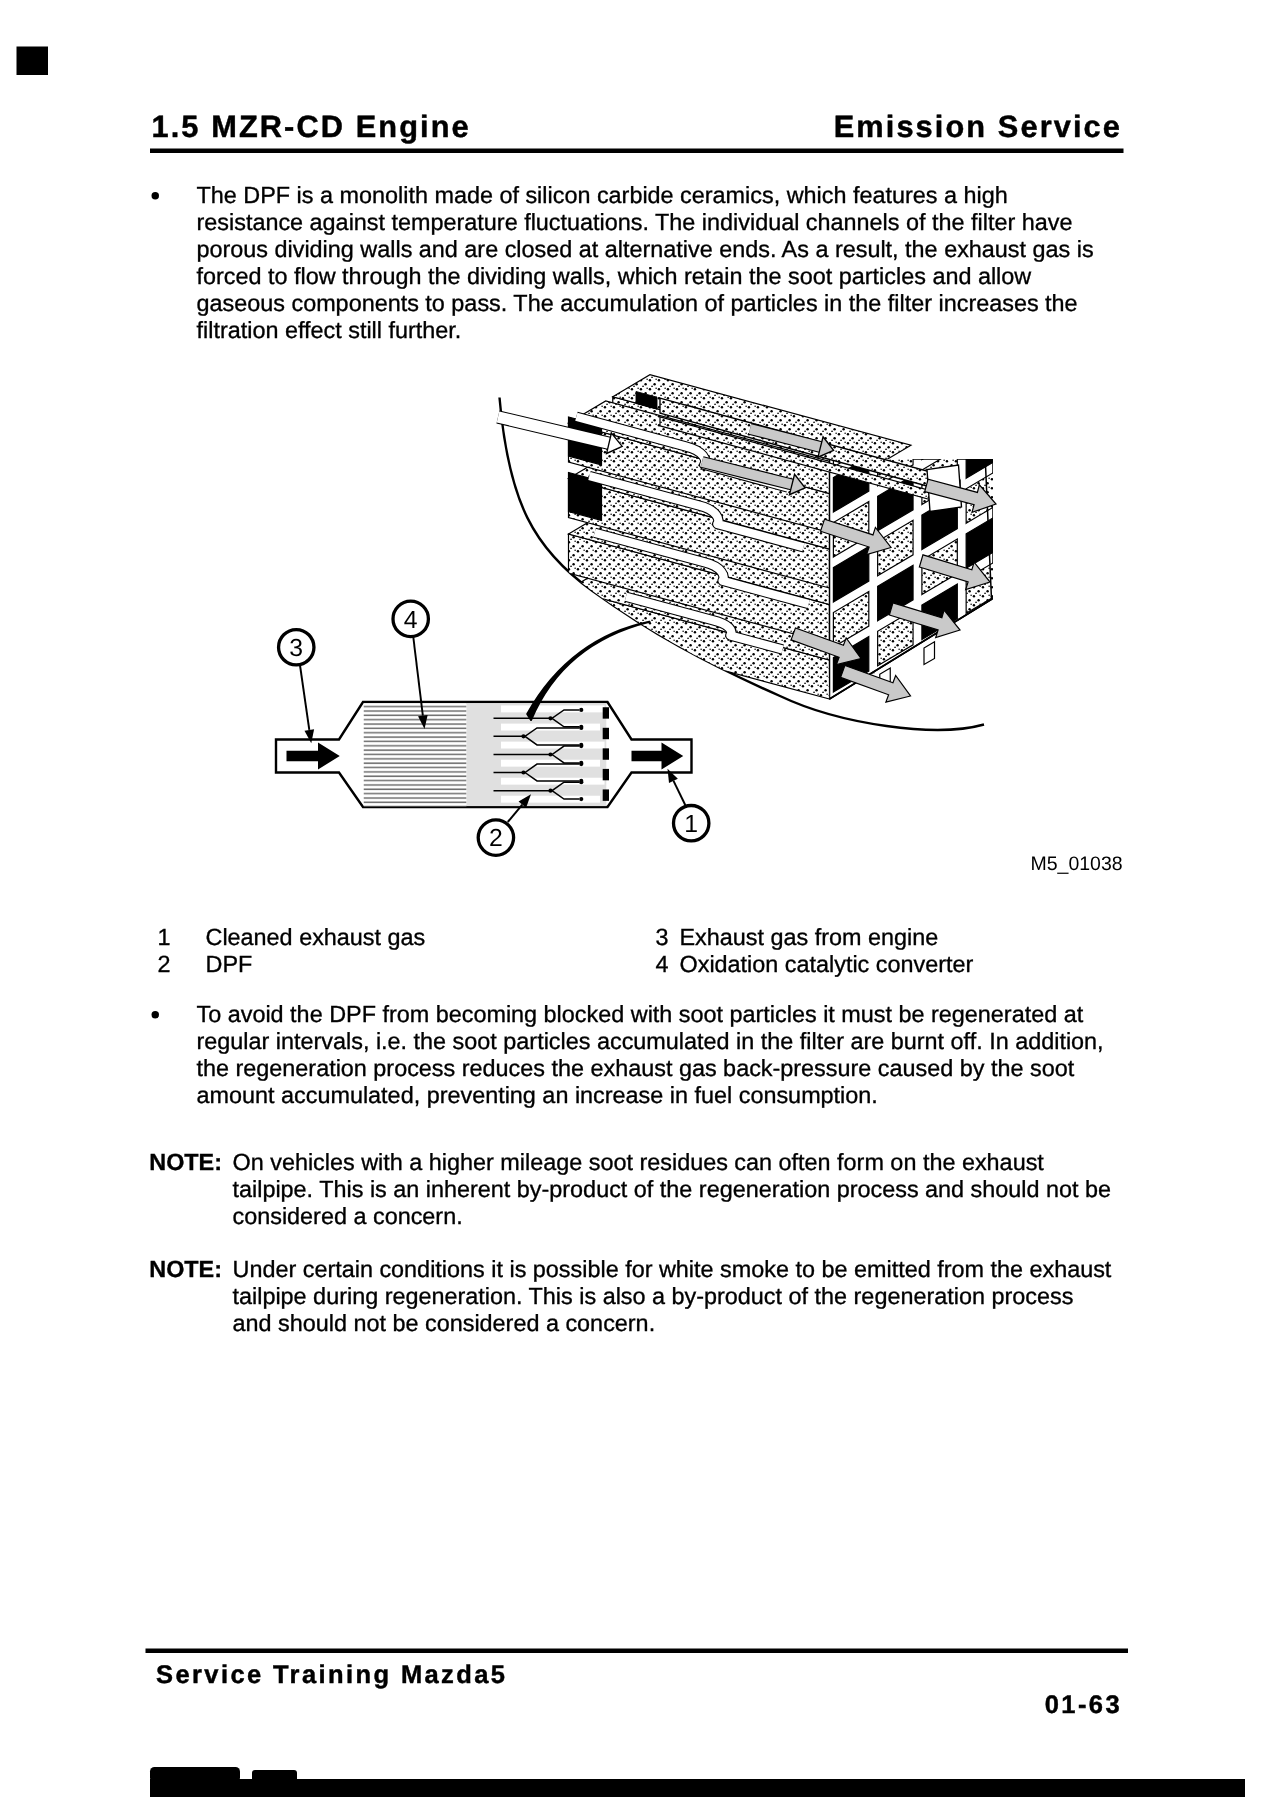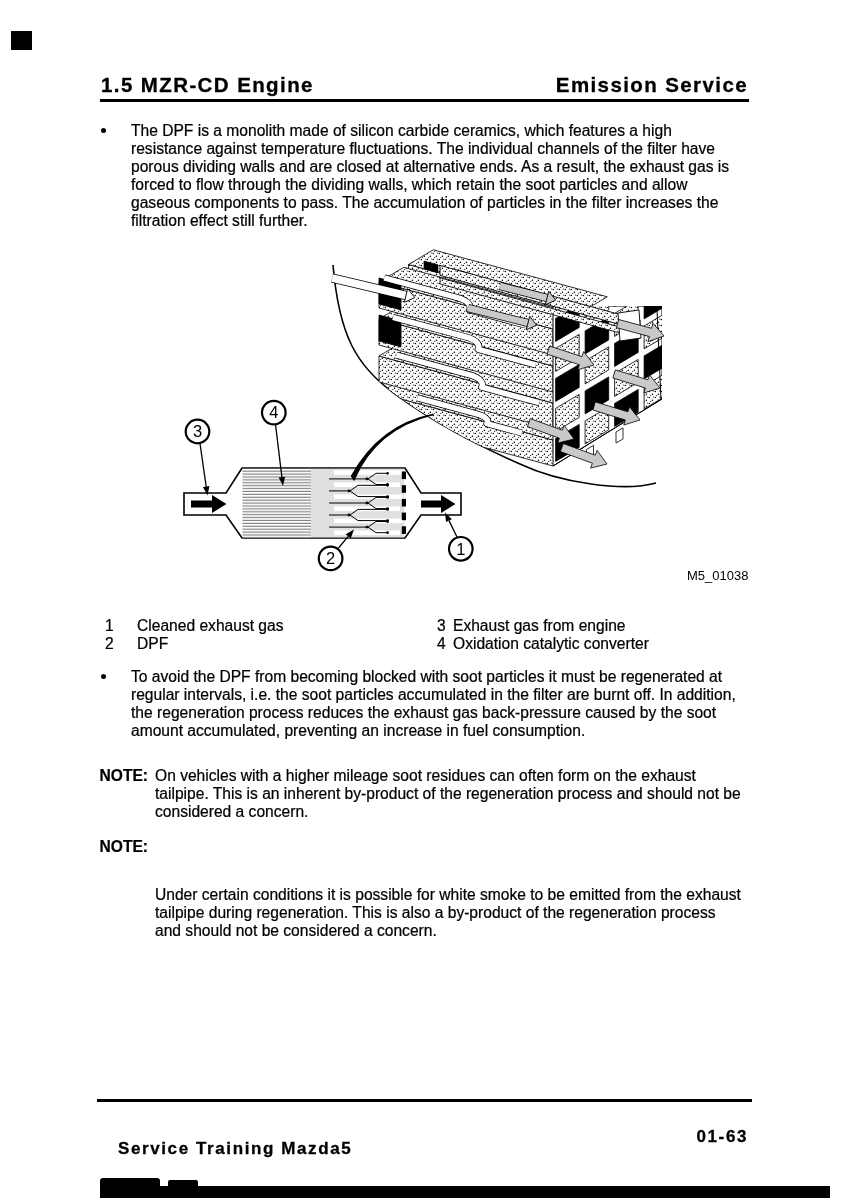--- a/index.html
+++ b/index.html
@@ -181,21 +181,21 @@
 <div class="abs body" style="left:437px;top:617px;">3<br>4</div>
 <div class="abs body" style="left:453px;top:617px;">Exhaust gas from engine<br>Oxidation catalytic converter</div>
 
 <div class="abs body" style="left:131px;top:667.5px;">To avoid the DPF from becoming blocked with soot particles it must be regenerated at<br>regular intervals, i.e. the soot particles accumulated in the filter are burnt off. In addition,<br>the regeneration process reduces the exhaust gas back-pressure caused by the soot<br>amount accumulated, preventing an increase in fuel consumption.</div>
 <div class="abs" style="left:100.5px;top:674px;width:5px;height:5px;border-radius:50%;background:#000;"></div>
 
 <div class="abs body" style="left:99.5px;top:766.5px;font-weight:bold;">NOTE:</div>
 <div class="abs body" style="left:155px;top:766.5px;">On vehicles with a higher mileage soot residues can often form on the exhaust<br>tailpipe. This is an inherent by-product of the regeneration process and should not be<br>considered a concern.</div>
 
 <div class="abs body" style="left:99.5px;top:838px;font-weight:bold;">NOTE:</div>
-<div class="abs body" style="left:155px;top:838px;margin-top:48px;">Under certain conditions it is possible for white smoke to be emitted from the exhaust<br>tailpipe during regeneration. This is also a by-product of the regeneration process<br>and should not be considered a concern.</div>
+<div class="abs body" style="left:155px;top:838px;">Under certain conditions it is possible for white smoke to be emitted from the exhaust<br>tailpipe during regeneration. This is also a by-product of the regeneration process<br>and should not be considered a concern.</div>
 
 <div class="abs" style="left:97px;top:1099px;width:655px;height:2.6px;background:#000;"></div>
-<div class="abs ft" style="left:118px;top:1106.5px;margin-top:32px;">Service Training Mazda5</div>
+<div class="abs ft" style="left:104px;top:1106.5px;">Service Training Mazda5</div>
 <div class="abs ft" style="left:0;top:1106.5px;width:748px;text-align:right;margin-top:20px;">01-63</div>
 
 <div class="abs" style="left:11px;top:31px;width:21px;height:19px;background:#000;"></div>
 <div class="abs" style="left:100px;top:1186px;width:730px;height:12px;background:#000;"></div>
 <div class="abs" style="left:100px;top:1178px;width:60px;height:10px;background:#000;border-radius:3px;"></div>
 <div class="abs" style="left:168px;top:1180px;width:30px;height:8px;background:#000;border-radius:2px;"></div>
 </body></html>

